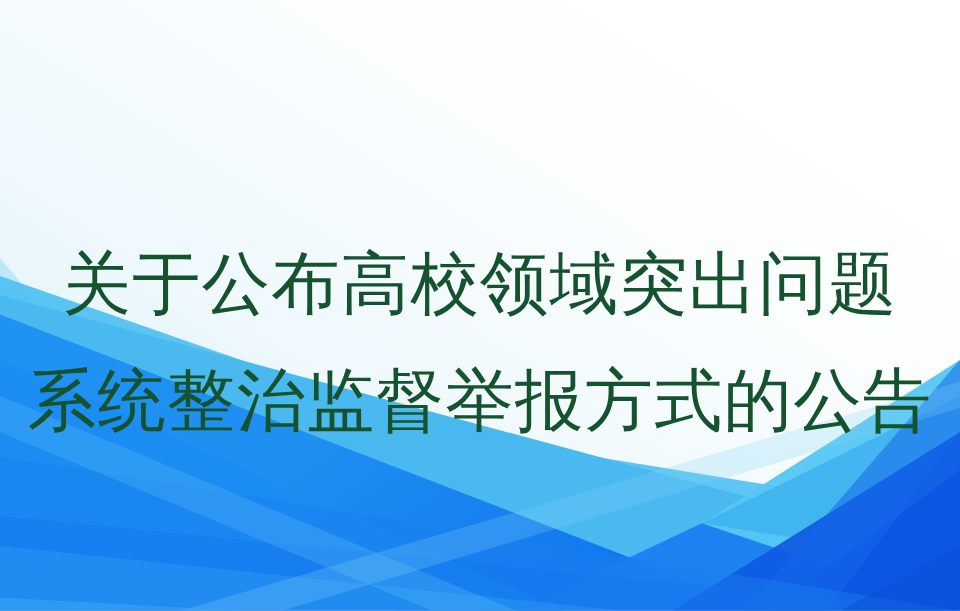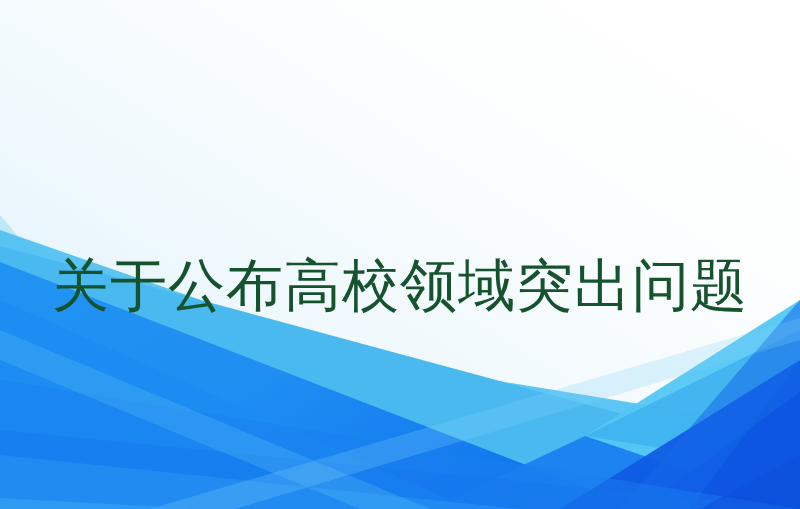--- a/index.html
+++ b/index.html
@@ -109,15 +109,16 @@
     <polygon points="0,455 520,509 0,509" fill="#2e9cf4" opacity="0.45"></polygon>
 
     <polygon points="0,330 430,509 360,509 0,360" fill="#5cc3f3" opacity="0.28"></polygon>
     <polygon points="150,509 800,318 800,340 235,509" fill="#7fd4f7" opacity="0.25"></polygon>
     <polygon points="800,455 800,509 700,509" fill="#0b4ed8" opacity="0.5"></polygon>
     <polygon points="0,498 200,509 0,509" fill="#3ea9f2" opacity="0.5"></polygon>
   </svg>
 
   <div id="title-block">
     <div class="title-line">关于公布高校领域突出问题</div>
+    <div class="title-line">系统整治监督举报方式的公告</div>
   </div>
 
 </div>
 
 </body></html>

